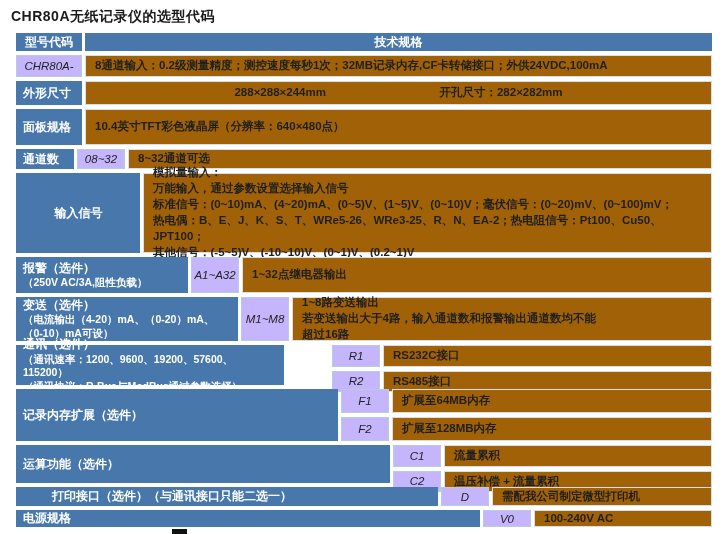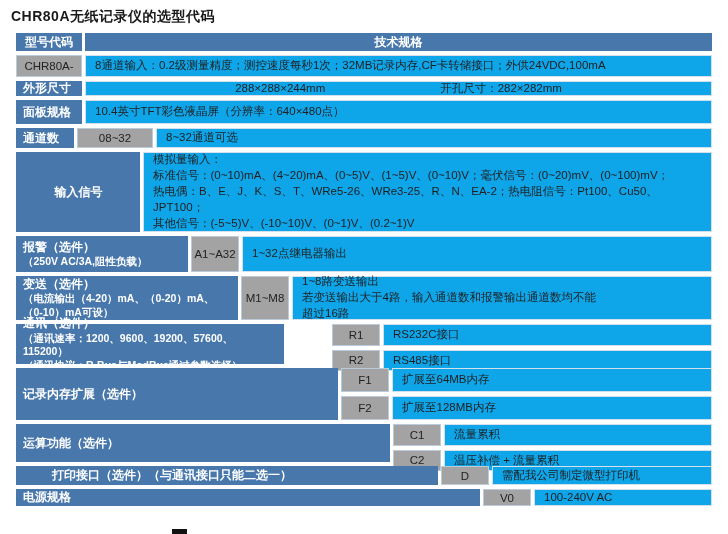--- a/index.html
+++ b/index.html
@@ -6,37 +6,37 @@
   body{width:728px;height:534px;overflow:hidden;font-family:"Liberation Sans","DejaVu Sans",sans-serif;}
   .title{padding:8px 0 0 11px;font-size:14px;font-weight:bold;color:#1a1a1a;letter-spacing:0.5px;}
   .table{margin:7px 0 16px 16px;width:696px;}
   .row{display:flex;gap:3px;margin-bottom:4px;}
   .cell{box-sizing:border-box;}
   .lbl{background:#4878ab;color:#ffffff;font-weight:bold;font-size:12px;
        display:flex;flex-direction:column;justify-content:center;padding:1px 7px;flex-shrink:0;}
   .lbl .sub{font-size:10.5px;line-height:1.3;}
   .lbl .main{font-size:12px;line-height:1.35;}
   .lbl.hcenter{align-items:center;padding:1px 2px;}
-  .code{background:#a3a3a3;color:#222222;font-size:11.5px;
+  .code{background:#c4b5fd;color:#222222;font-size:11.5px;
         display:flex;align-items:center;justify-content:center;flex-shrink:0;
-        border:1px solid #bccbdc;}
-  .spec{background:#0ea5e9;color:#1f1f1f;font-size:11.5px;
+        border:1px solid #bccbdc;font-style:italic;}
+  .spec{background:#a16207;color:#1f1f1f;font-size:11.5px;
         display:flex;flex-direction:column;justify-content:center;padding:2px 9px;flex:1;
-        border:1px solid #d5e0ec;line-height:1.35;}
+        border:1px solid #d5e0ec;line-height:1.35;font-weight:bold;}
   .spec .line{line-height:1.38;}
   .stack{flex:1;display:flex;flex-direction:column;gap:4px;}
   .subrow{display:flex;gap:3px;flex:1;}
   .subrow .spec{flex:1;}
   
-  .w66{width:66px;} .w58{width:58px;} .w60{width:76px;} .w124{width:124px;}
+  .w66{width:66px;} .w58{width:58px;} .w60{width:48px;} .w124{width:124px;}
   .w172{width:172px;} .w222{width:222px;} .w268{width:268px;} .w322{width:322px;}
   .w374{width:374px;} .w422{width:422px;padding-left:36px;} .w464{width:464px;} .w48{width:48px;}
   
-  .r-header{height:18px;} .r-model{height:22px;} .r-dims{height:15px;}
-  .r-panel{height:24px;} .r-channels{height:20px;} .r-input{height:80px;}
+  .r-header{height:18px;} .r-model{height:22px;} .r-dims{height:24px;}
+  .r-panel{height:36px;} .r-channels{height:20px;} .r-input{height:80px;}
   .r-alarm{height:36px;} .r-transmit{height:44px;} .r-comm{height:40px;gap:48px;}
   .r-memory{height:52px;} .r-calc{height:38px;} .r-print{height:19px;} .r-power{height:17px;}
   .dims-left{display:inline-block;width:205px;}
   .cutmark{position:absolute;left:172px;top:529px;width:15px;height:5px;background:#111111;}
 </style>
 </head>
 <body>
 
 <div class="title">CHR80A无纸记录仪的选型代码</div>
 
@@ -76,20 +76,21 @@
     <div class="cell code w60">08~32</div>
     <div class="cell spec">8~32通道可选</div>
   </div>
 
   <div class="row r-input">
     <div class="cell lbl w124" style="align-items:center;padding-left:8px;">
         <span class="main">输入信号</span>
       </div>
     <div class="cell spec">
       <div class="line">模拟量输入：</div>
+      <div class="line">万能输入，通过参数设置选择输入信号</div>
       <div class="line">标准信号：(0~10)mA、(4~20)mA、(0~5)V、(1~5)V、(0~10)V；毫伏信号：(0~20)mV、(0~100)mV；</div>
       <div class="line">热电偶：B、E、J、K、S、T、WRe5-26、WRe3-25、R、N、EA-2；热电阻信号：Pt100、Cu50、JPT100；</div>
       <div class="line">其他信号：(-5~5)V、(-10~10)V、(0~1)V、(0.2~1)V</div>
     </div>
   </div>
 
   <div class="row r-alarm">
     <div class="cell lbl w172">
       <div class="main">报警（选件）</div>
       <div class="sub">（250V AC/3A,阻性负载）</div>

